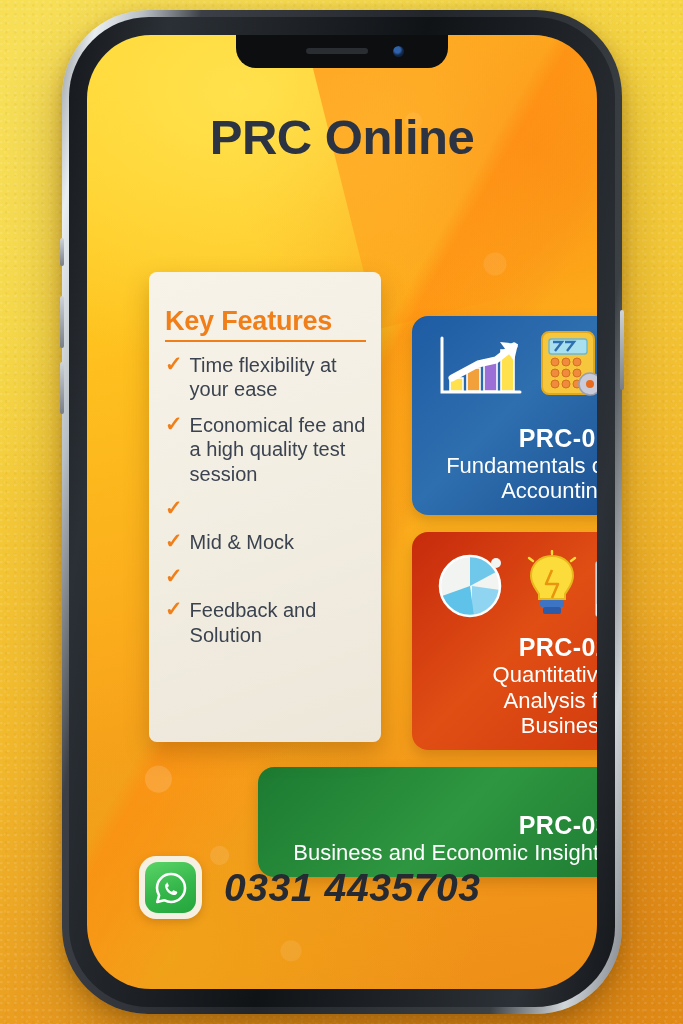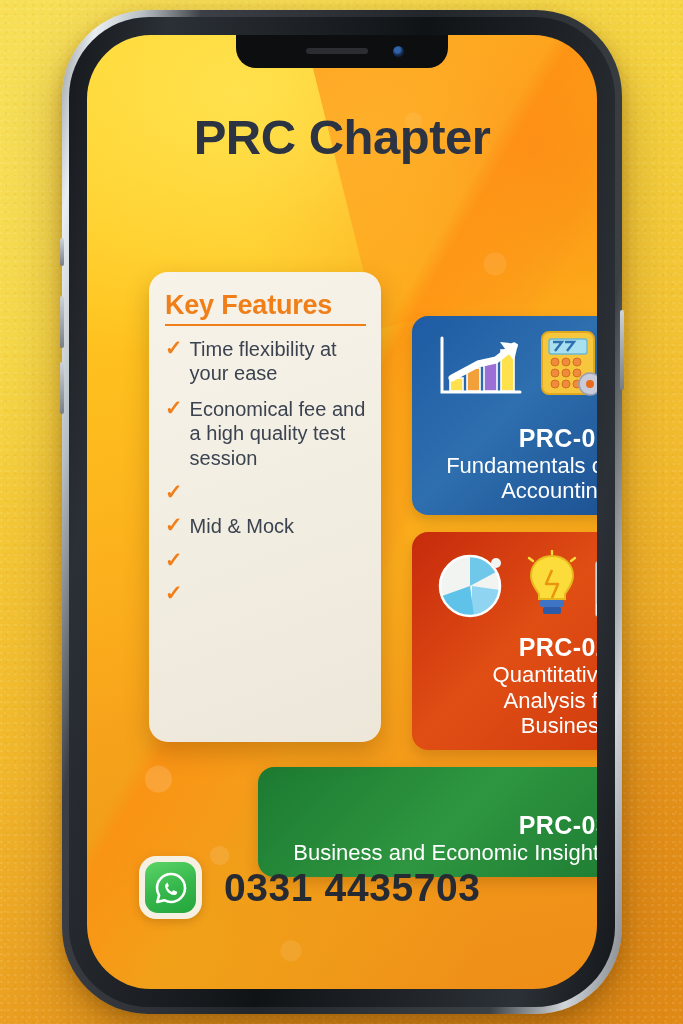--- a/index.html
+++ b/index.html
@@ -91,33 +91,33 @@
         background:linear-gradient(135deg,#C62A0C 0%,#E04E14 50%,#D13A0E 100%); }
   .c3 { left:171px; top:732px; width:369px; height:110px;
         background:linear-gradient(135deg,#1C7A31 0%,#2E9640 52%,#1E7C33 100%); }
 
   .icons { position:absolute; left:22px; top:14px; display:flex; align-items:flex-end; gap:14px; }
 
   
   .kf {
     position:absolute; left:62px; top:237px; width:232px; height:470px;
     background:linear-gradient(160deg,#F7F3E9 0%,#F2EDE1 55%,#EDE7DA 100%);
-    border-radius:19px; z-index:5;
+    border-radius:8px; z-index:5;
     box-shadow:0 10px 24px rgba(110,60,0,.30);
-    padding:18px 13px 10px 16px;
+    padding:34px 13px 10px 16px;
   }
   .kf-title { color:#F07F1A; font-size:27px; font-weight:bold; letter-spacing:-.2px; }
   .kf-rule { height:2px; background:#F07F1A; margin:3px 2px 11px 0; }
   .kf-list { list-style:none; }
   .kf-list li { display:flex; gap:7px; margin-bottom:11px; }
   .kf-list .tick { color:#F07F1A; font-size:21px; line-height:1.05; flex:0 0 auto; font-weight:bold; }
   .kf-list .txt { color:#3B4350; font-size:20px; line-height:1.22; font-weight:300; }
 
   
-  .contact { position:absolute; left:52px; bottom:70px; display:flex; align-items:center; gap:22px; z-index:5; }
+  .contact { position:absolute; left:52px; bottom:70px; display:flex; align-items:center; gap:22px; z-index:5;font-style:italic; }
   .wa-outer { width:63px; height:63px; border-radius:17px; background:#F5F0E2; display:flex; align-items:center; justify-content:center;
               box-shadow:0 3px 8px rgba(110,60,0,.25); }
   .wa-inner { width:51px; height:51px; border-radius:13px; background:linear-gradient(160deg,#5BD467 0%,#34B64A 55%,#25A63D 100%);
               display:flex; align-items:center; justify-content:center; }
   .phone-num { color:#262B33; font-size:39px; font-weight:bold; letter-spacing:.6px; }
 </style>
 </head>
 <body>
 
 <div class="grain"></div>
@@ -134,21 +134,21 @@
       <div class="screen-bokeh"></div>
 
       <div class="notch">
         <div class="speaker"></div>
         <div class="cam"></div>
       </div>
 
       <div class="content">
 
         <div class="headline">
-          <div class="l1">PRC Chapter</div>
+          <div class="l1">PRC Online</div>
         </div>
 
         <div class="course c1">
           <div class="icons">
             <svg width="92" height="66" viewBox="0 0 92 66">
               <path d="M8 4 L8 58 L86 58" stroke="#ffffff" stroke-width="3" fill="none" stroke-linecap="round"></path>
               <rect x="16" y="44" width="13" height="13" fill="#FFE14D" stroke="#fff" stroke-width="1.6"></rect>
               <rect x="33" y="34" width="13" height="23" fill="#F2A03A" stroke="#fff" stroke-width="1.6"></rect>
               <rect x="50" y="26" width="13" height="31" fill="#9B6FD6" stroke="#fff" stroke-width="1.6"></rect>
               <rect x="67" y="16" width="13" height="41" fill="#FFE14D" stroke="#fff" stroke-width="1.6"></rect>
@@ -251,20 +251,21 @@
             </li>
             <li>
               <span class="tick">✓</span>
               <span class="txt">Mid &amp; Mock</span>
             </li>
             <li>
               <span class="tick">✓</span>
             </li>
             <li>
               <span class="tick">✓</span>
+              <span class="txt">Feedback and Solution</span>
             </li>
           </ul>
         </div>
 
         <div class="contact">
           <div class="wa-outer">
             <div class="wa-inner">
               <svg width="36" height="36" viewBox="0 0 36 36">
                 <path d="M18 4 C10.3 4 4 10.3 4 18 c0 2.7 .8 5.2 2.1 7.4 L4.3 32 l6.9-1.8 C13.3 31.3 15.6 32 18 32 c7.7 0 14-6.3 14-14 S25.7 4 18 4 Z" fill="none" stroke="#ffffff" stroke-width="2.6" stroke-linejoin="round"></path>
                 <path d="M13.4 12.2 c.4-.1 .9 0 1.1 .5 l1.2 2.6 c.2 .4 .1 .8-.2 1.1 l-.8 .8 c-.2 .2-.3 .5-.1 .8 .9 1.6 2.2 2.8 3.8 3.6 .3 .2 .6 .1 .8-.1 l.8-.9 c.3-.3 .7-.4 1.1-.2 l2.6 1.2 c.5 .2 .6 .7 .5 1.1 -.4 1.5-1.9 2.5-3.5 2.3 -4.2-.5-8-4.3-8.6-8.5 -.2-1.5 .8-3 2.3-3.4 Z" fill="#ffffff"></path>

